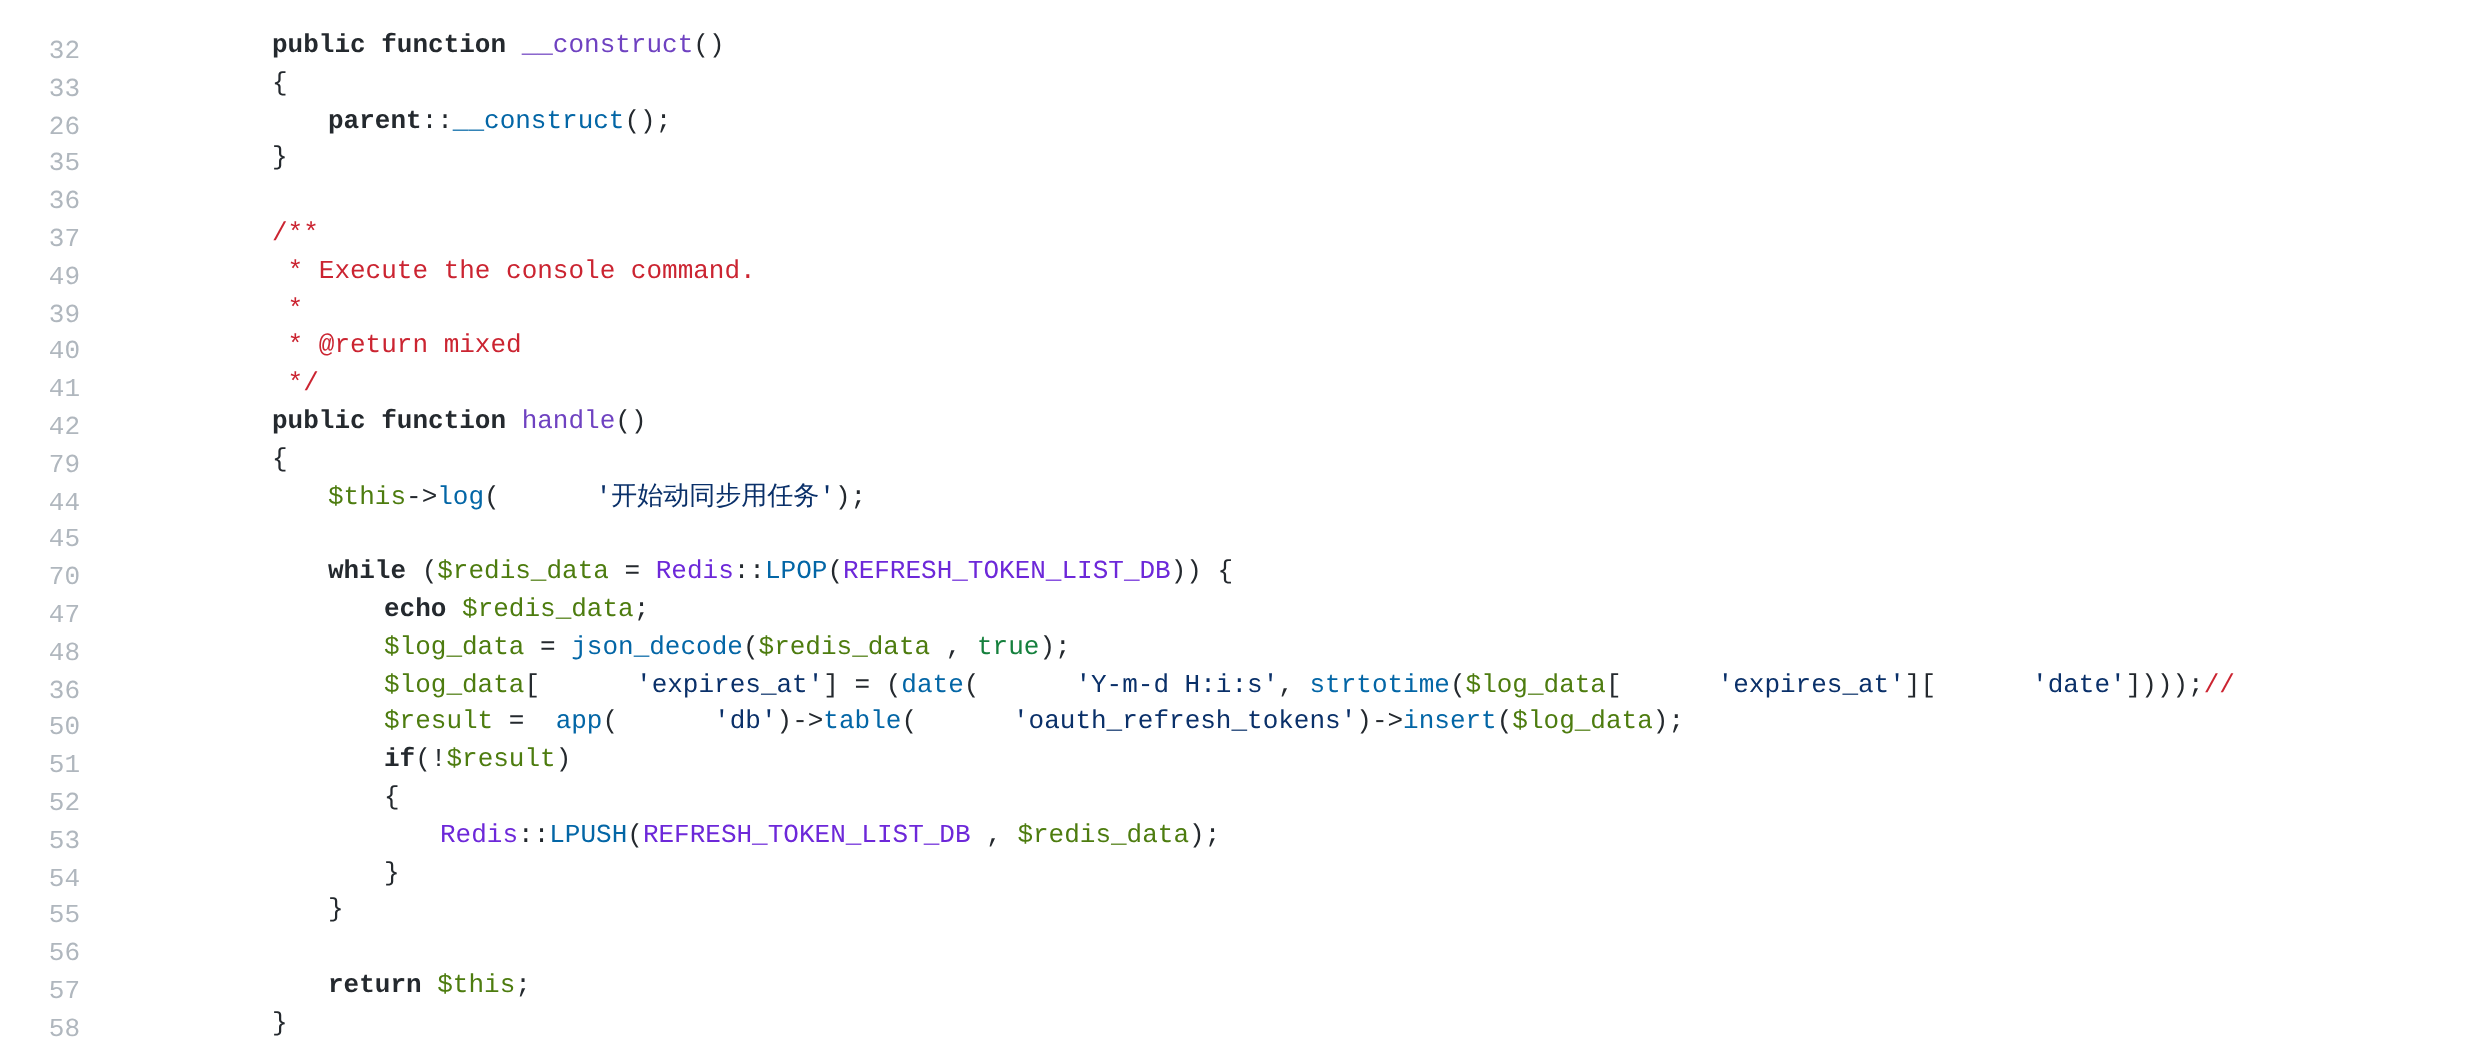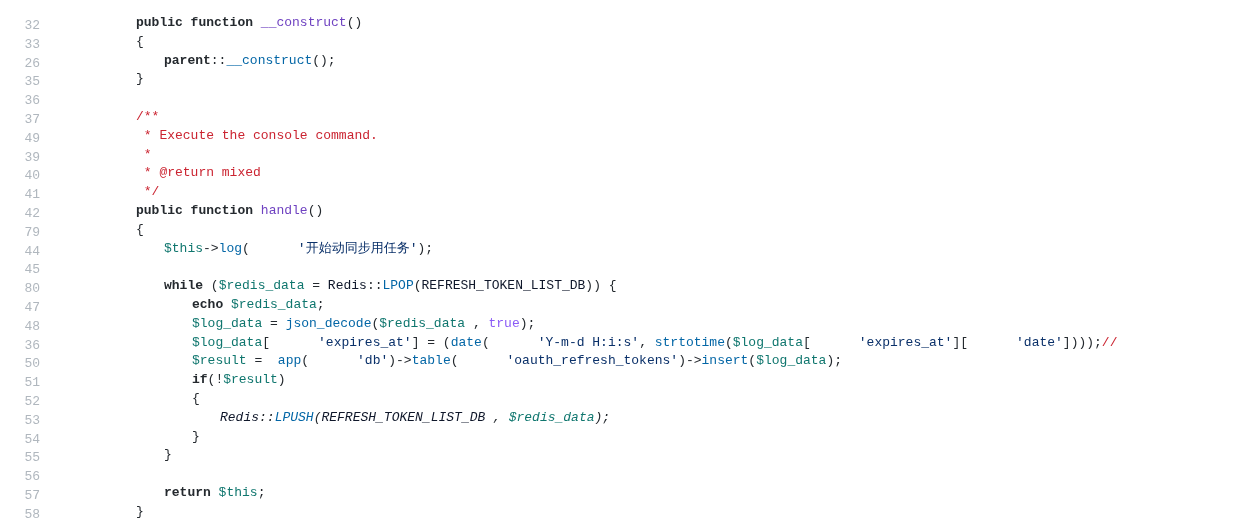--- a/index.html
+++ b/index.html
@@ -23,50 +23,50 @@
     .gutter div { height: 18.8px; }
     .code {
       flex: 1;
       white-space: pre;
       padding-top: 14px;
     }
     .code .row { height: 18.8px; }
     .kw { color: #24292e; font-weight: 600; }
     .fn { color: #6f42c1; }
     .fn-call { color: #0366a6; }
-    .var { color: #0f766e; }
+    .var { color: #4d7c0f; }
     .punc { color: #24292e; }
     .str { color: #0a3069; margin-left: 48px; }
-    .bool { color: #8b5cf6; }
+    .bool { color: #15803d; }
     .comment { color: #cb2431; }
-    .const { color: #0f172a; }
+    .const { color: #6d28d9; }
     .indent2 { padding-left: 84px; }
     .indent3 { padding-left: 112px; }
     .indent4 { padding-left: 140px; }
-    .indent5 { padding-left: 168px; font-style: italic; }
+    .indent5 { padding-left: 168px; }
   </style>
 </head>
 <body>
 
 <div class="gutter">
     <div>32</div>
     <div>33</div>
     <div>26</div>
     <div>35</div>
     <div>36</div>
     <div>37</div>
     <div>49</div>
     <div>39</div>
     <div>40</div>
     <div>41</div>
     <div>42</div>
     <div>79</div>
     <div>44</div>
     <div>45</div>
-    <div>80</div>
+    <div>70</div>
     <div>47</div>
     <div>48</div>
     <div>36</div>
     <div>50</div>
     <div>51</div>
     <div>52</div>
     <div>53</div>
     <div>54</div>
     <div>55</div>
     <div>56</div>

